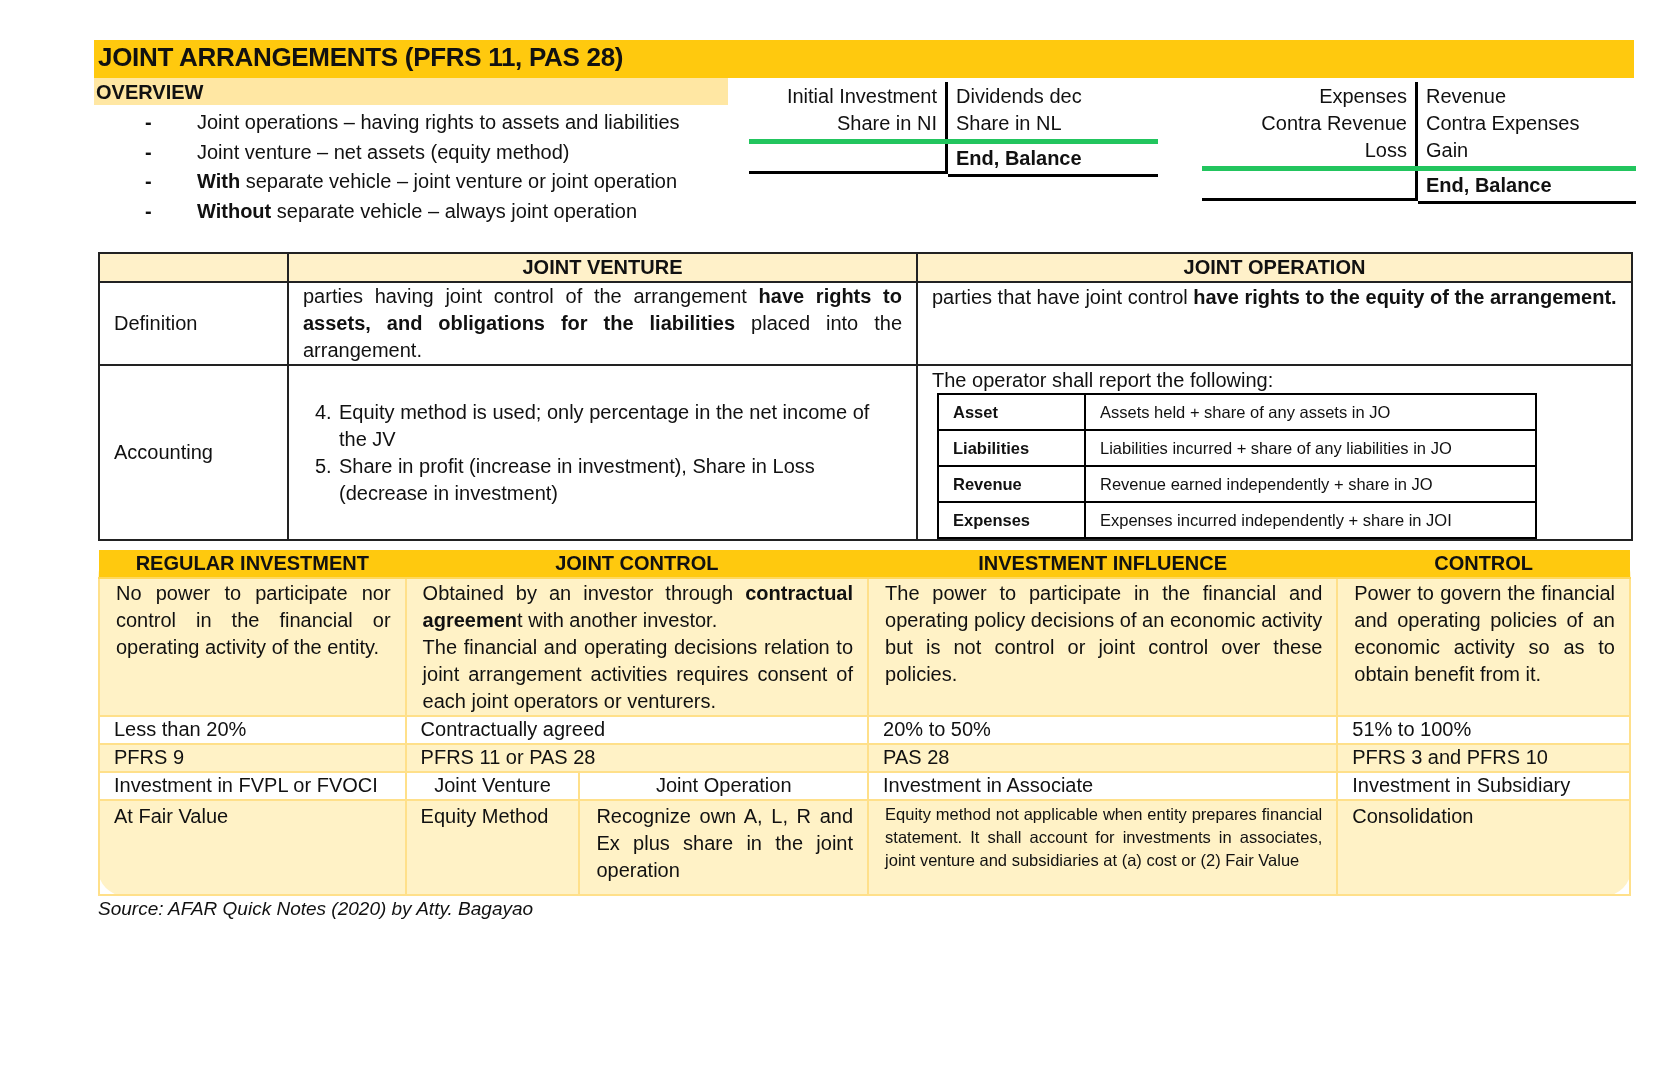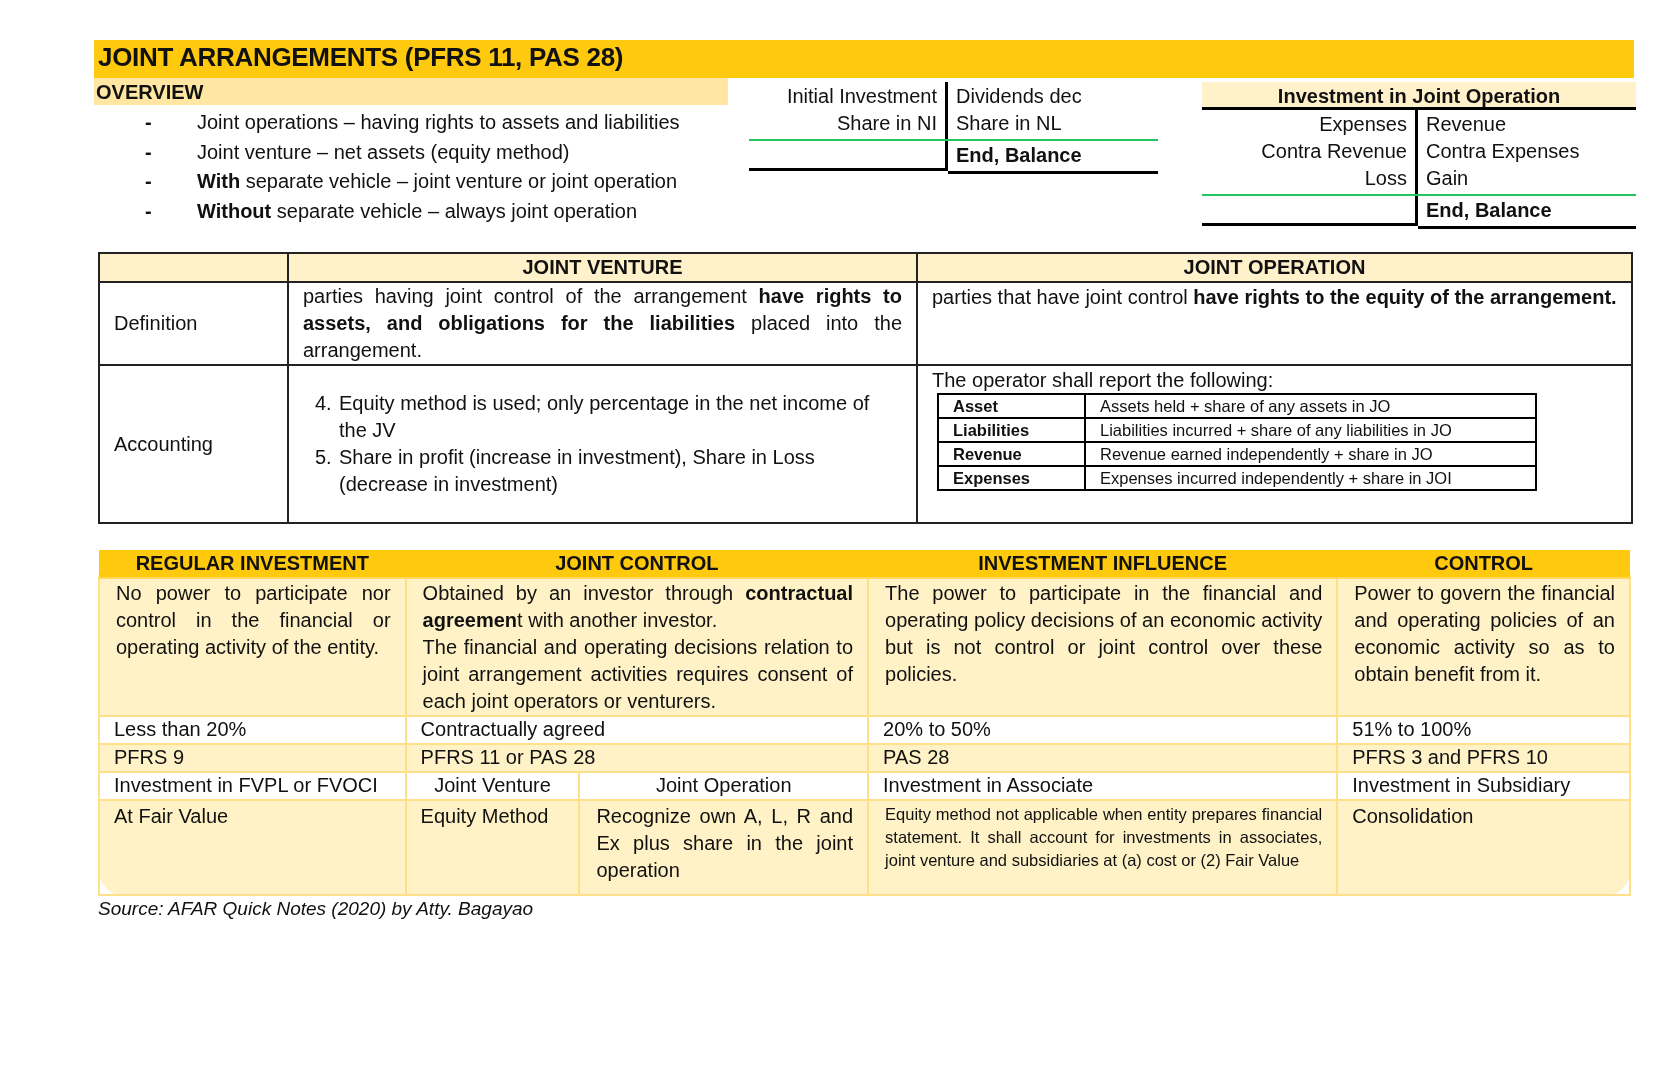--- a/index.html
+++ b/index.html
@@ -13,39 +13,39 @@
   .title-text { left: 98px; top: 42px; font-size: 26px; font-weight: bold; letter-spacing: -0.3px; white-space: nowrap; }
   .overview-bar { left: 94px; top: 78px; width: 634px; height: 27px; background: #ffe7a3; }
   .overview-text { left: 96px; top: 81px; font-size: 20px; font-weight: bold; }
 
   .bullets { left: 145px; top: 108px; width: 600px; }
   .bullet { display: flex; height: 29.5px; align-items: center; font-size: 20px; white-space: nowrap; }
   .bullet .dash { width: 52px; font-weight: bold; }
 
   
   .tacct-title { background: #fff1c9; font-weight: bold; font-size: 20px; text-align: center; height: 28px; line-height: 28px; border-bottom: 3px solid #000; }
-  .tacct-body { display: flex; border-bottom: 2px solid #22c55e; }
+  .tacct-body { display: flex; border-bottom: 5px solid #22c55e; }
   .tacct-col { font-size: 20px; line-height: 27px; padding: 1px 8px 2px; }
   .tacct-left { text-align: right; border-right: 3px solid #000; }
   .tacct-right { text-align: left; }
   .tacct-foot { display: flex; border-bottom: 3px solid #000; }
   .tacct-foot .tacct-col { font-weight: bold; }
 
   
   table { border-collapse: collapse; }
   .cmp { left: 98px; top: 252px; width: 1535px; }
   .cmp td, .cmp th { border: 2px solid #222; font-size: 20px; vertical-align: middle; }
   .cmp th { background: #fff1c9; height: 29px; font-weight: bold; text-align: center; }
   .cmp td.label { padding-left: 14px; width: 189px; }
   .cmp td.jv { width: 629px; padding: 0 14px; text-align: justify; line-height: 27px; }
   .cmp td.jo { padding: 0 14px; text-align: justify; line-height: 27px; vertical-align: top; }
   .def-row td { height: 81px; }
   .acc-row td { height: 158px; }
   .inner { width: 600px; margin-top: 1px; margin-left: 5px; }
-  .inner td { border: 2px solid #000 !important; font-size: 16.5px; height: 24px; padding: 0 14px; line-height: 20px; }
+  .inner td { border: 2px solid #000 !important; font-size: 16.5px; height: 36px; padding: 0 14px; line-height: 20px; }
   .inner td.k { width: 147px; font-weight: bold; }
 
   
   .bot { left: 98px; top: 550px; width: 1533px; background: #fff2c6; border-radius: 27px; }
   .bot th { background: #ffc90e; height: 28px; font-weight: bold; font-size: 20px; text-align: center; border-bottom: 2px solid #ffd85c; }
   .bot td { border: 2px solid #ffe08a; font-size: 20px; padding: 0 14px; vertical-align: top; line-height: 27px; }
   .bot tr.white td { background: #ffffff; }
   .bot td.just { text-align: justify; padding-left: 16px; }
   .bot .desc td { height: 135px; padding-top: 1px; }
   .bot .r28 td { height: 28px; line-height: 25px; }
@@ -92,21 +92,20 @@
       <div>Share in NL</div>
     </div>
   </div>
   <div class="tacct-foot" style="border-bottom:none;">
     <div class="tacct-col tacct-left" style="width:199px; height:30px; border-bottom:3px solid #000;"></div>
     <div class="tacct-col tacct-right" style="flex:1; border-bottom:3px solid #000;">End, Balance</div>
   </div>
 </div>
 
 <div class="abs" style="left:1202px; top:82px; width:434px;">
-  <div class="tacct-title">Investment in Joint Operation</div>
   <div class="tacct-body">
     <div class="tacct-col tacct-left" style="width:216px;">
       <div>Expenses</div>
       <div>Contra Revenue</div>
       <div>Loss</div>
     </div>
     <div class="tacct-col tacct-right">
       <div>Revenue</div>
       <div>Contra Expenses</div>
       <div>Gain</div>

